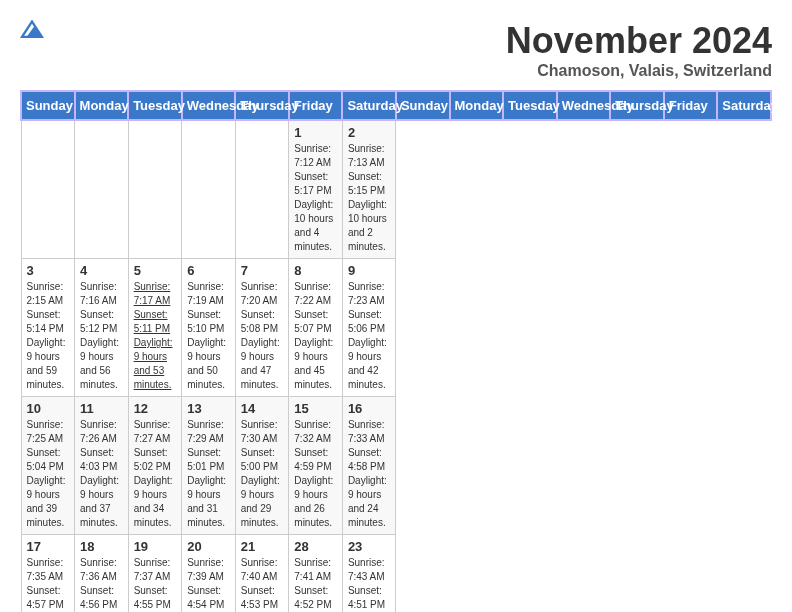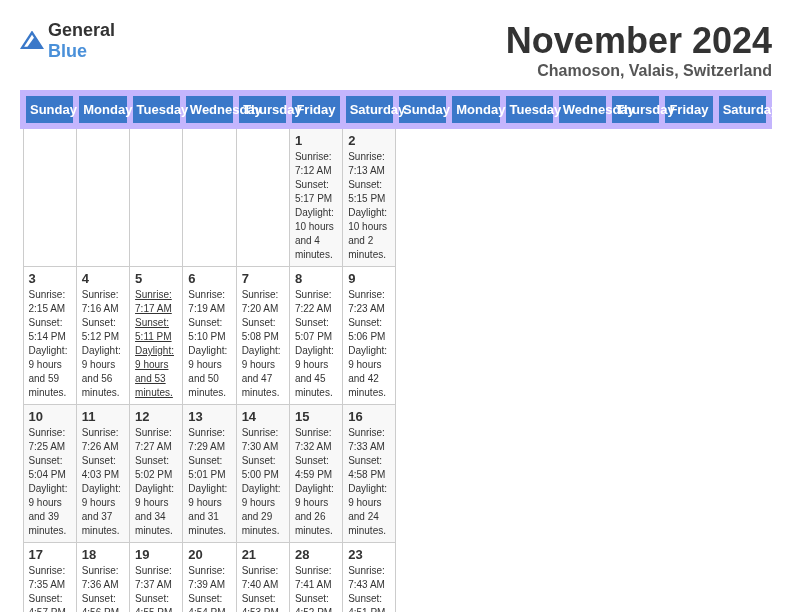--- a/index.html
+++ b/index.html
@@ -44,21 +44,21 @@
       border-collapse: collapse;
       table-layout: fixed;
     }
     thead tr th {
       background-color: #3a78c9;
       color: #fff;
       font-size: 13px;
       font-weight: bold;
       padding: 6px 4px;
       text-align: left;
-      border: 6px solid #c4b5fd;
+      border: 2px solid #c4b5fd;
       margin-left: 20px;
     }
     tbody tr td {
       border: 1px solid #ccc;
       vertical-align: top;
       padding: 4px 5px;
       font-size: 10.5px;
       color: #333;
       height: 88px;
       background: #fff;
@@ -83,24 +83,20 @@
   </style>
 </head>
 <body>
 
 <div class="header-area">
   <div class="logo">
     <svg class="logo-icon" viewBox="0 0 30 26" xmlns="http://www.w3.org/2000/svg">
       <polygon points="2,22 15,2 28,22" fill="none" stroke="#3a78c9" stroke-width="3"></polygon>
       <polygon points="8,22 18,8 28,22" fill="#3a78c9"></polygon>
     </svg>
-    <div>
-      <span style="font-size:18px;font-weight:bold;color:#333;">General</span><br>
-      <span style="font-size:18px;font-weight:bold;color:#4a90d9;">Blue</span>
-    </div>
   </div>
   <div class="title-area">
     <div class="month-title">November 2024</div>
     <div class="location-subtitle">Chamoson, Valais, Switzerland</div>
   </div>
 </div>
 
 <table>
   <thead>
     <tr>

